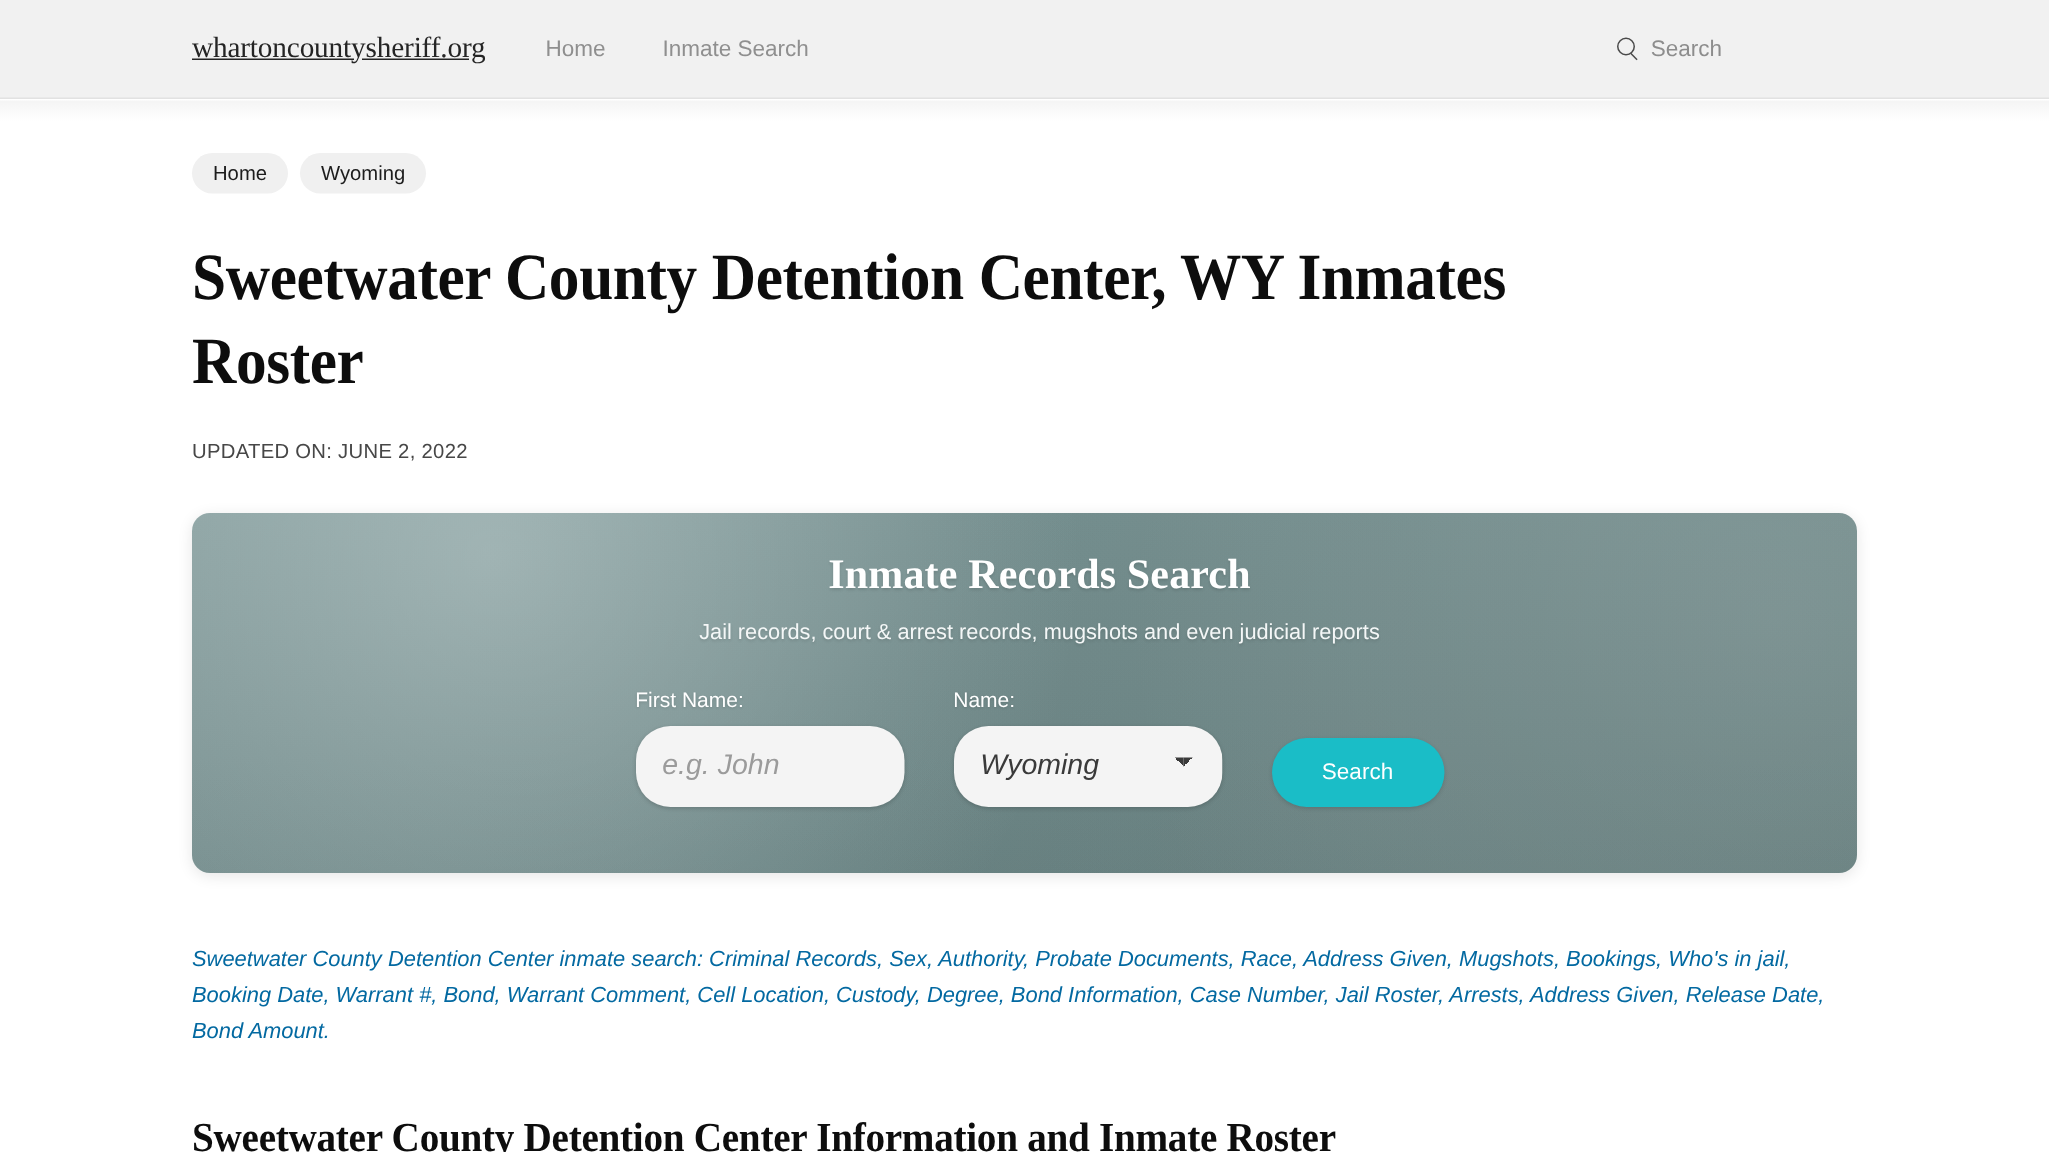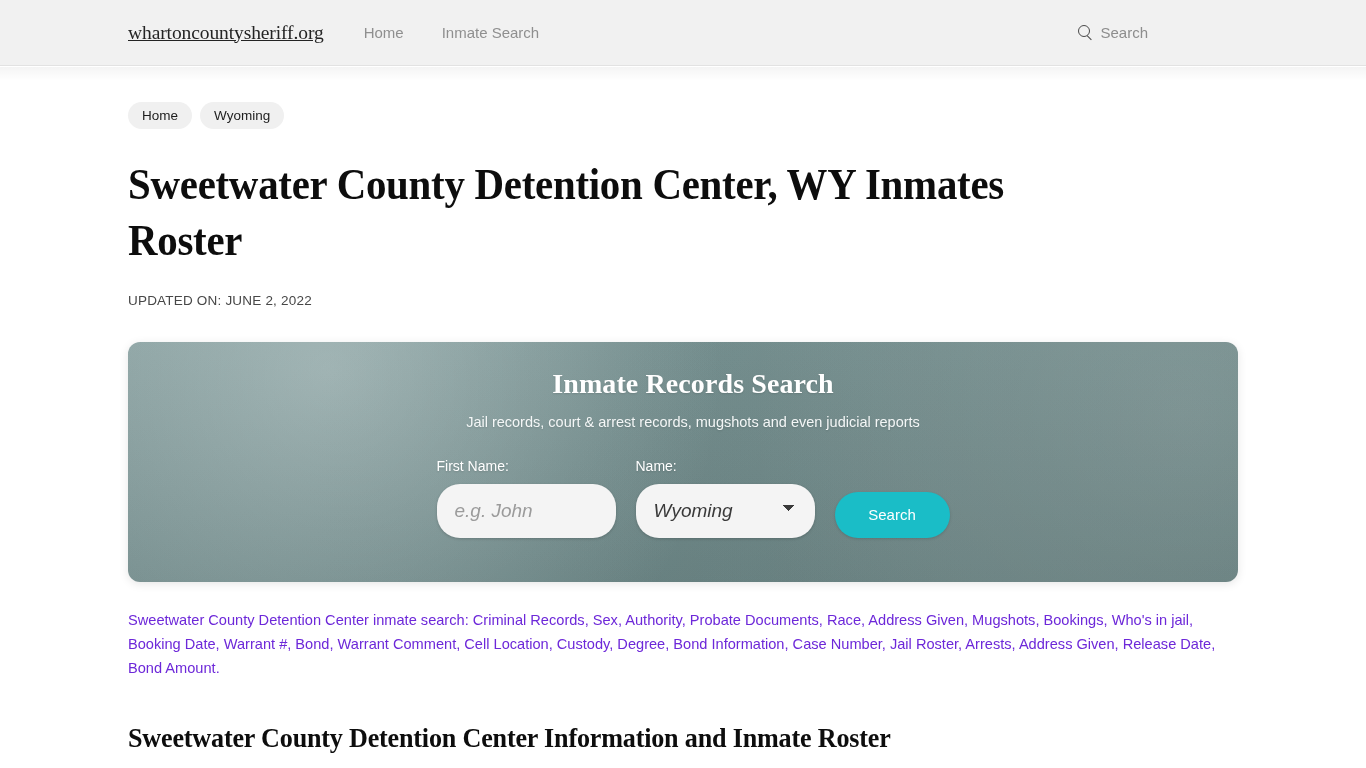--- a/index.html
+++ b/index.html
@@ -180,21 +180,21 @@
   }
   .card-subtitle {
     margin-top: 14px;
     font-size: 14.5px;
     color: #f4f7f7;
     text-shadow: 0 1px 2px rgba(0,0,0,0.12);
   }
   .search-form {
     display: flex;
     align-items: flex-end;
-    gap: 20px;
+    gap: 33px;
     margin-top: 28px;
   }
   .field { display: flex; flex-direction: column; }
   .field-label {
     font-size: 14px;
     color: #ffffff;
     margin-bottom: 10px;
     text-shadow: 0 1px 2px rgba(0,0,0,0.15);
   }
   .text-input, .state-select {
@@ -234,25 +234,26 @@
     background: #1abdc7;
     color: #ffffff;
     font-family: "Liberation Sans", sans-serif;
     font-size: 15px;
     cursor: pointer;
     box-shadow: 0 1px 3px rgba(0,0,0,0.15);
   }
 
   
   .intro-paragraph {
-    margin-top: 26px;
+    margin-top: 46px;
     font-size: 14.6px;
     line-height: 24px;
-    color: #6d28d9;
+    color: #0369a1;
     max-width: 1110px;
+    font-style: italic;
   }
   .section-heading {
     font-family: "Liberation Serif", serif;
     font-weight: 700;
     font-size: 27.5px;
     color: #0d0d0d;
     margin: 42px 0 0 0;
     letter-spacing: -0.2px;
     transform: scaleX(0.95);
     transform-origin: left center;

